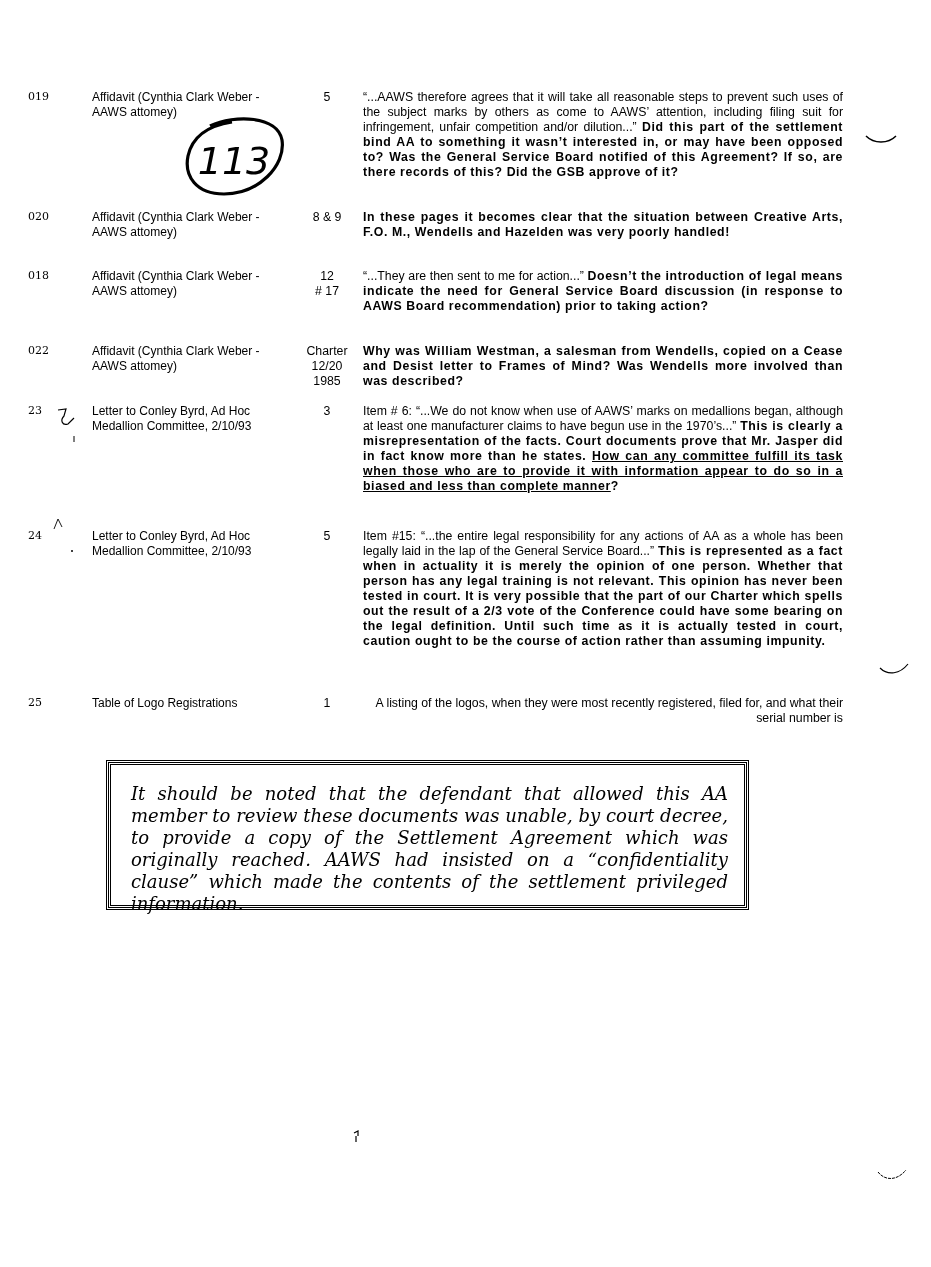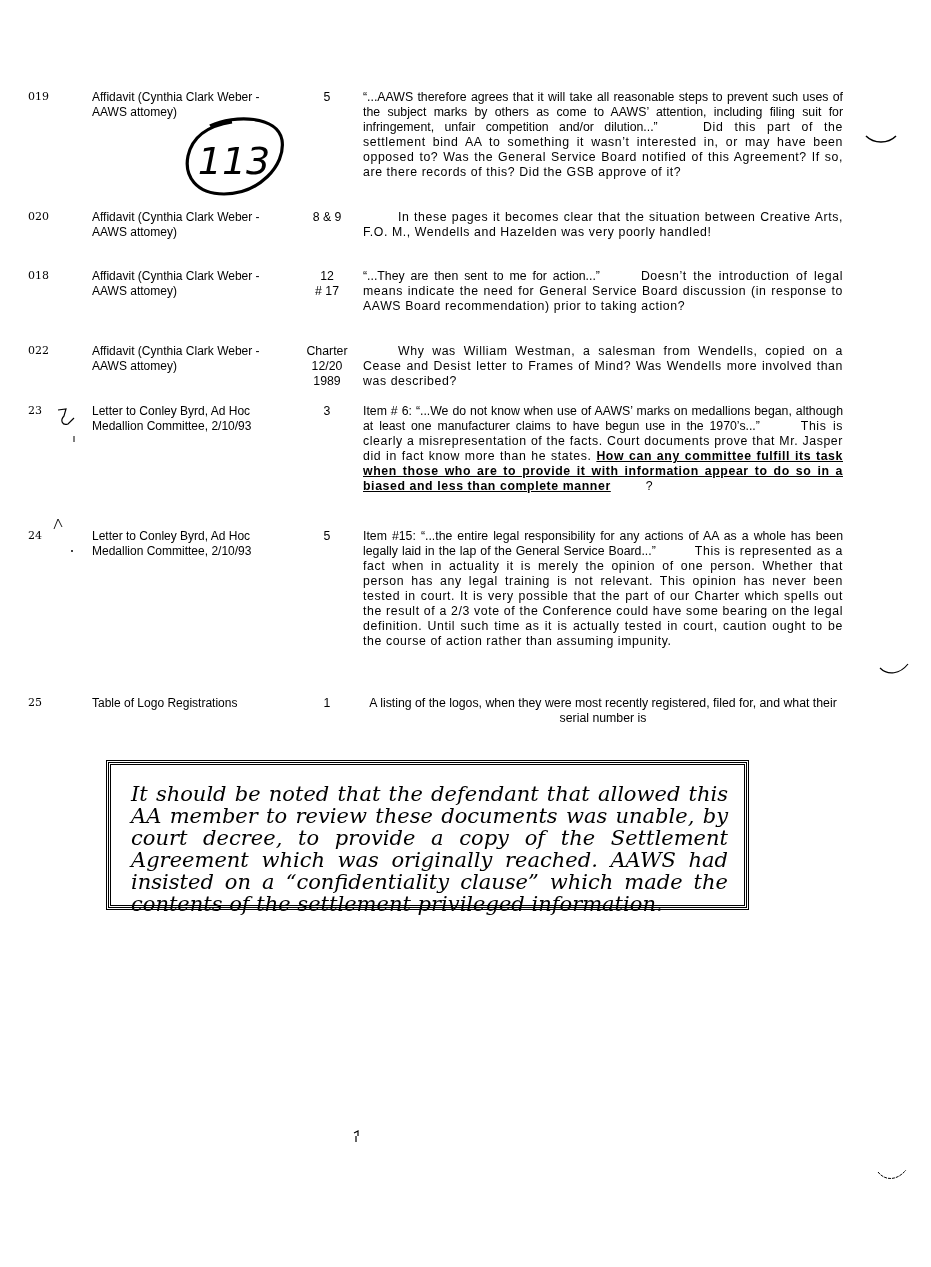--- a/index.html
+++ b/index.html
@@ -3,24 +3,24 @@
 <meta charset="utf-8">
 <style>
   html, body { margin: 0; padding: 0; background: #ffffff; }
   body { width: 931px; height: 1267px; position: relative; overflow: hidden; color: #000; }
   .row { position: absolute; left: 0; width: 931px; }
   .num { position: absolute; left: 28px; font-family: "DejaVu Serif", serif; font-size: 11px; }
   .src { position: absolute; left: 92px; width: 205px; font-family: "Liberation Sans", sans-serif; font-size: 12px; line-height: 15px; }
   .pg { position: absolute; left: 300px; width: 54px; text-align: center; font-family: "Liberation Sans", sans-serif; font-size: 12.3px; line-height: 15px; }
   .cmt { position: absolute; left: 363px; width: 480px; font-family: "Liberation Sans", sans-serif; font-size: 12.3px; line-height: 15px; text-align: justify; }
   .cmt .plain { font-weight: normal; }
-  .cmt .bold { font-weight: normal; letter-spacing: 0.6px; margin-left: 35px; }
+  .cmt .bold { font-weight: bold; letter-spacing: 0.6px; }
   .cmt .under { text-decoration: underline; font-weight: bold; letter-spacing: 0.6px; }
   .note-box { position: absolute; left: 108px; top: 762px; width: 639px; height: 146px; border: 3px double #000; outline: 1px solid #000; outline-offset: 1px; box-sizing: border-box; }
-  .note-text { position: absolute; left: 20px; top: 18px; right: 16px; font-family: "DejaVu Serif", serif; font-style: italic; font-size: 21px; line-height: 22px; text-align: justify; }
+  .note-text { position: absolute; left: 20px; top: 18px; right: 16px; font-family: "DejaVu Serif", serif; font-style: italic; font-size: 18px; line-height: 22px; text-align: justify; }
   .mark { position: absolute; }
 </style>
 </head>
 <body>
 
 <div class="row" style="top:90px;">
   <div class="num">019</div>
   <div class="src">Affidavit (Cynthia Clark Weber - AAWS attomey)</div>
   <div class="pg">
       <div>5</div>
@@ -46,21 +46,21 @@
     </div>
   <div class="cmt"><span class="plain">“...They are then sent to me for action...” </span><span class="bold">Doesn’t the introduction of legal means indicate the need for General Service Board discussion (in response to AAWS Board recommendation) prior to taking action?</span></div>
 </div>
 
 <div class="row" style="top:344px;">
   <div class="num">022</div>
   <div class="src">Affidavit (Cynthia Clark Weber - AAWS attomey)</div>
   <div class="pg">
       <div>Charter</div>
       <div>12/20</div>
-      <div>1989</div>
+      <div>1985</div>
     </div>
   <div class="cmt"><span class="bold">Why was William Westman, a salesman from Wendells, copied on a Cease and Desist letter to Frames of Mind?  Was Wendells more involved than was described?</span></div>
 </div>
 
 <div class="row" style="top:404px;">
   <div class="num">23</div>
   <div class="src">Letter to Conley Byrd, Ad Hoc Medallion Committee, 2/10/93</div>
   <div class="pg">
       <div>3</div>
     </div>
@@ -75,21 +75,21 @@
     </div>
   <div class="cmt"><span class="plain">Item #15: “...the entire legal responsibility for any actions of AA as a whole has been legally laid in the lap of the General Service Board...” </span><span class="bold">This is represented as a fact when in actuality it is merely the opinion of one person.  Whether that person has any legal training is not relevant.  This opinion has never been tested in court.  It is very possible that the part of our Charter which spells out the result of a 2/3 vote of the Conference could have some bearing on the legal definition.  Until such time as it is actually tested in court, caution ought to be the course of action rather than assuming impunity.</span></div>
 </div>
 
 <div class="row" style="top:696px;">
   <div class="num">25</div>
   <div class="src">Table of Logo Registrations</div>
   <div class="pg">
       <div>1</div>
     </div>
-  <div class="cmt" style="text-align:center;"><span class="plain">A listing of the logos, when they were most recently  registered, filed for, and what their serial number is</span></div>
+  <div class="cmt" style="text-align:right;"><span class="plain">A listing of the logos, when they were most recently  registered, filed for, and what their serial number is</span></div>
 </div>
 
 <div class="note-box">
   <div class="note-text">It should be noted that the defendant that allowed this AA member to review these documents was unable, by court decree, to provide a copy of the Settlement Agreement which was originally reached.  AAWS had insisted on a “confidentiality clause” which made the contents of the settlement privileged information.</div>
 </div>
 
 <div class="mark" style="left:180px; top:112px; width:110px; height:90px;">
   <svg width="110" height="90" viewBox="0 0 110 90">
     <path d="M30 14 C55 2, 98 4, 102 28 C106 54, 78 82, 44 82 C16 82, 4 64, 8 44 C12 26, 26 14, 52 10" fill="none" stroke="#000" stroke-width="3.2"></path>
     <text x="54" y="62" text-anchor="middle" font-family="DejaVu Sans, sans-serif" font-size="38" font-style="italic">113</text>

